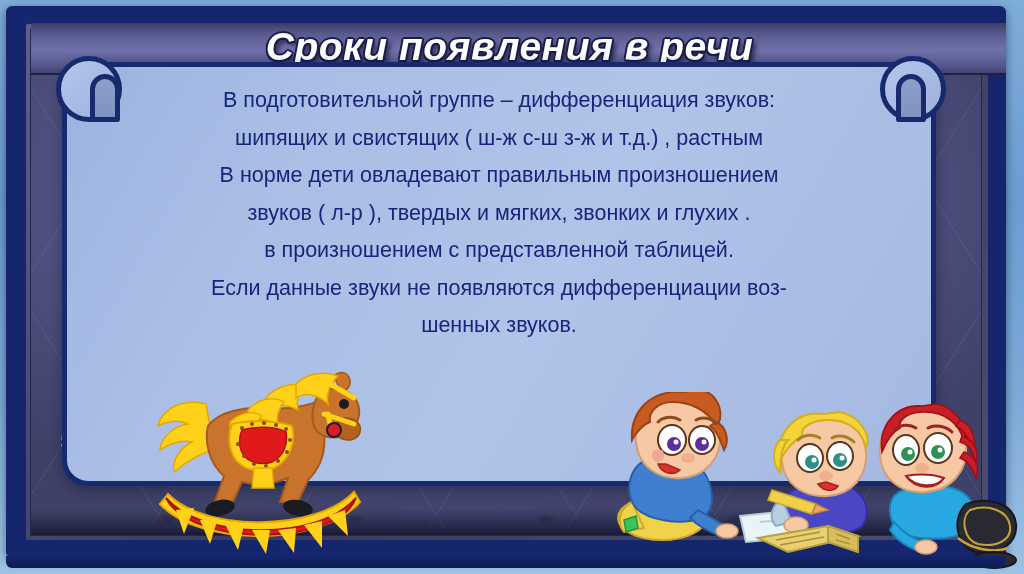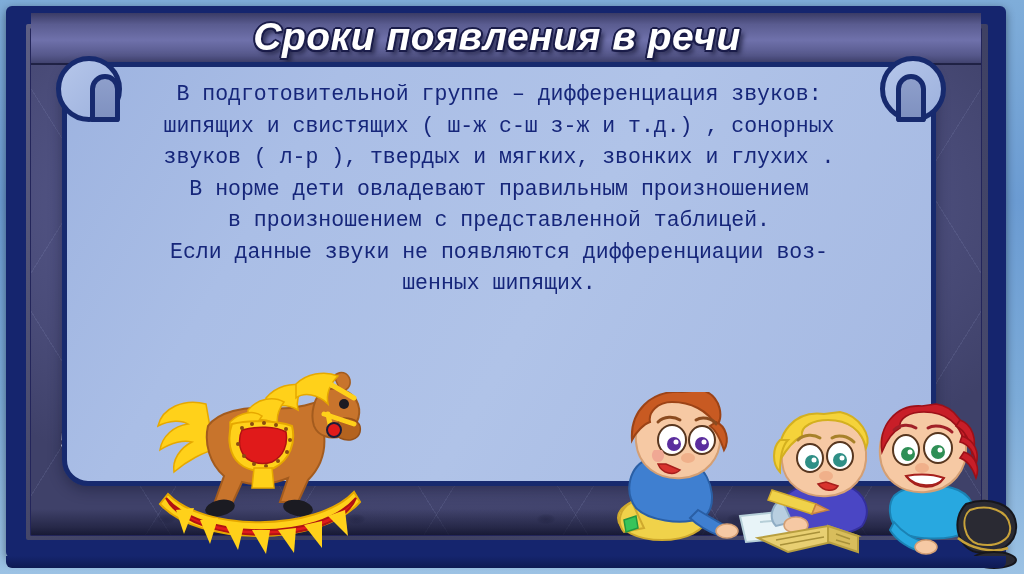--- a/index.html
+++ b/index.html
@@ -71,24 +71,25 @@
     position: absolute;
     left: 0; right: 0; bottom: 0;
     height: 26px;
     background: linear-gradient(180deg, rgba(20,22,50,0) 0%, rgba(18,20,46,0.55) 70%, rgba(14,16,40,0.8) 100%);
     pointer-events: none;
   }
 
   
   .title-bar {
     position: absolute;
-    left: 31px; top: 13px;
+    left: 31px; top: 23px;
     width: 950px; height: 52px;
     background: linear-gradient(180deg, #3a3b66 0%, #5a5c90 22%, #6f71ab 52%, #55578a 82%, #3c3e68 100%);
     overflow: hidden;
+    padding-left: 25px;
   }
   .title-bar::after {
     content: "";
     position: absolute; left: 0; right: 0; bottom: 0; height: 2px;
     background: rgba(22,24,56,0.75);
   }
   .title-text {
     position: absolute;
     left: 0; right: 0; top: 2px;
     text-align: center;
@@ -158,22 +159,22 @@
 
   .scroll-text {
     position: absolute;
     left: 72px;
     top: 78px;
     width: 854px;
     text-align: center;
     z-index: 3;
   }
   .scroll-text p {
-    margin: 2px;
-    font-family: Liberation Mono, monospace;
+    margin: 8px;
+    font-family: Liberation Sans, sans-serif;
     font-size: 21.5px;
     line-height: 29.5px;
     color: #16267a;
     white-space: nowrap;
   }
 
   
   .horse-wrap {
     position: absolute;
     left: 148px; top: 368px;
@@ -221,26 +222,26 @@
   </div>
 
   <div class="scroll"></div>
   <div class="curl curl-left"></div>
   <div class="curl-inner curl-inner-left"></div>
   <div class="curl curl-right"></div>
   <div class="curl-inner curl-inner-right"></div>
 
   <div class="scroll-text">
     <p>В подготовительной группе – дифференциация звуков:</p>
-    <p>шипящих и свистящих ( ш-ж с-ш з-ж и т.д.) , сонорных</p>
+    <p>шипящих и свистящих ( ш-ж с-ш з-ж и т.д.) , растным</p>
+    <p>В норме дети овладевают правильным произношением</p>
     <p>звуков ( л-р ), твердых и мягких, звонких и глухих .</p>
-    <p>В норме дети овладевают правильным произношением</p>
     <p>в произношением с представленной таблицей.</p>
     <p>Если данные звуки не появляются дифференциации воз-</p>
-    <p>шенных шипящих.</p>
+    <p>шенных звуков.</p>
   </div>
 
   <div class="horse-wrap">
     <svg viewBox="0 0 230 200" width="230" height="200">
 
       <g fill="#ffd11a" stroke="#e6a800" stroke-width="1.5">
         <path d="M58 36 C36 30 14 40 10 58 C22 52 34 52 40 56 C26 58 14 68 12 82 C24 74 36 72 44 74 C32 80 24 92 26 104 C40 92 56 84 66 82 Z"></path>
       </g>
 
       <path d="M60 58 C70 44 96 38 122 40 C146 42 170 36 184 26 L196 20 L198 38 C198 52 188 62 176 66

